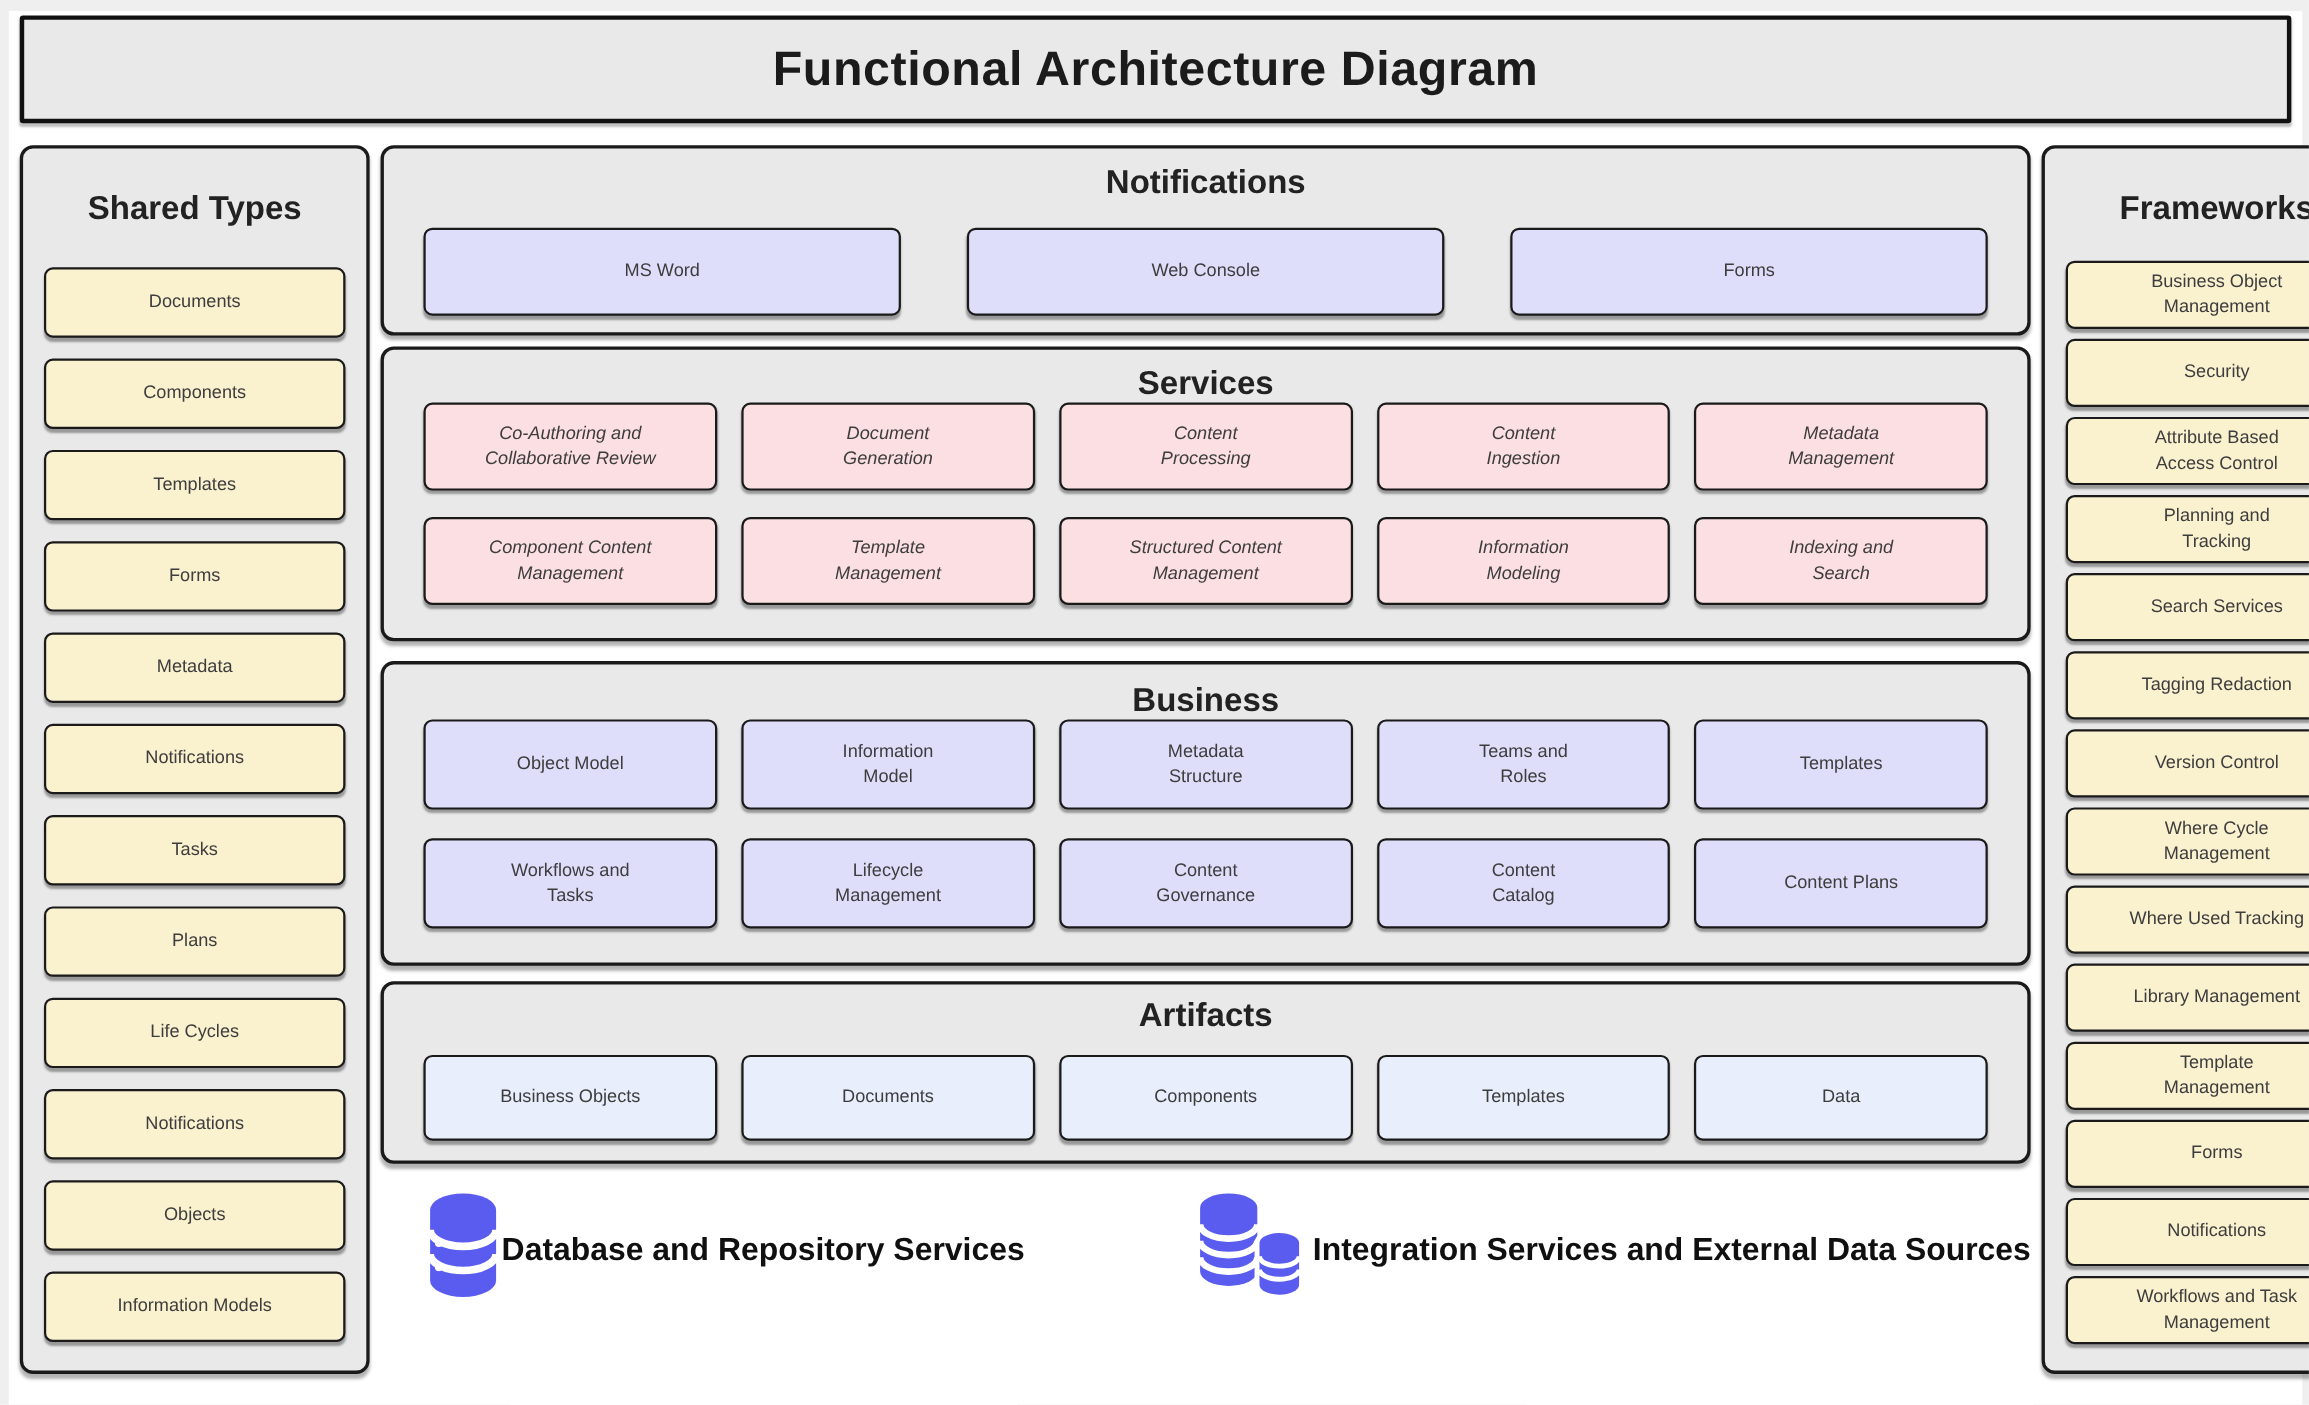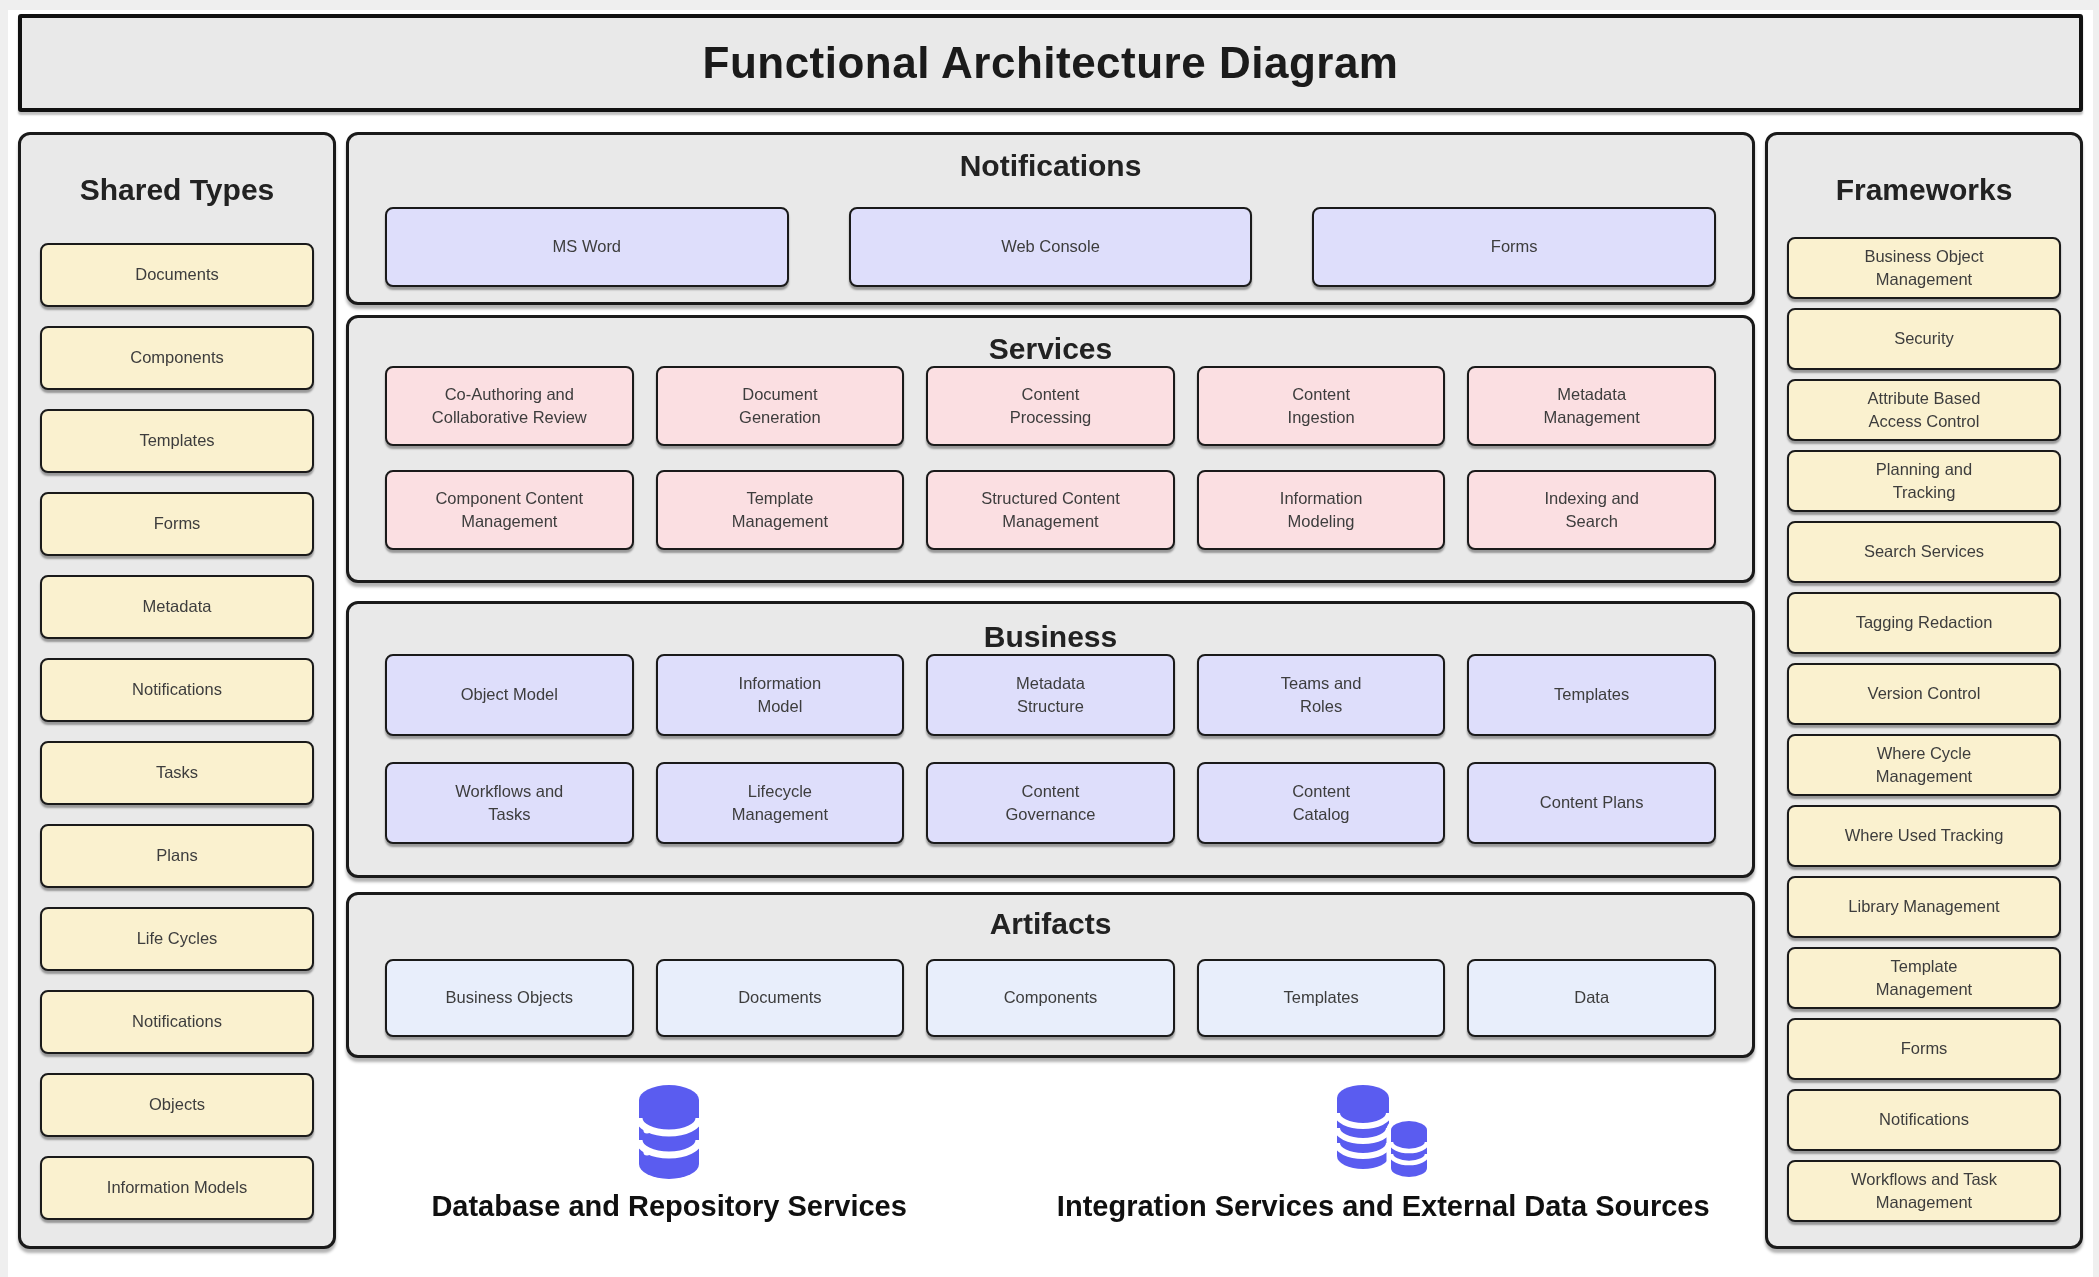--- a/index.html
+++ b/index.html
@@ -60,21 +60,21 @@
     text-align: center;
     font-size: 16.5px;
     line-height: 1.4;
     color: #3d3d3d;
     white-space: pre-line;
     padding: 2px 6px;
   }
   .left-list  .node { height: 64px; flex: none; }
   .right-list .node { min-height: 62px; flex: none; }
   .c-yellow     { background: var(--yellow); }
-  .c-pink       { background: var(--pink); }
+  .c-pink       { background: var(--pink); font-style: italic; }
   .c-lavender   { background: var(--lavender); }
   .c-light_blue { background: var(--light-blue); }
   .center { flex: 1; display: flex; flex-direction: column; }
   .section {
     background: #e9e9e9;
     border: 3.5px solid #1a1a1a;
     border-radius: 12px;
     box-shadow: 0 4px 3px rgba(0,0,0,0.3);
     padding: 0 36px;
   }
@@ -96,21 +96,21 @@
   #section-business .row .node { height: 82px; }
   #section-artifacts .row { margin-top: 18px; }
   #section-artifacts .row .node { height: 78px; }
   .footer {
     margin-top: 24px;
     display: flex;
     justify-content: center;
     gap: 150px;
     padding-left: 40px;
   }
-  .footer-item { display: flex; flex-direction: column; align-items: center; }
+  .footer-item { display: flex; flex-direction: row; align-items: center; }
   .footer-item svg { height: 100px; }
   .footer-label {
     margin-top: 8px;
     font-size: 29px;
     font-weight: bold;
     color: #101010;
     white-space: nowrap;
   }
 </style>
 </head>

